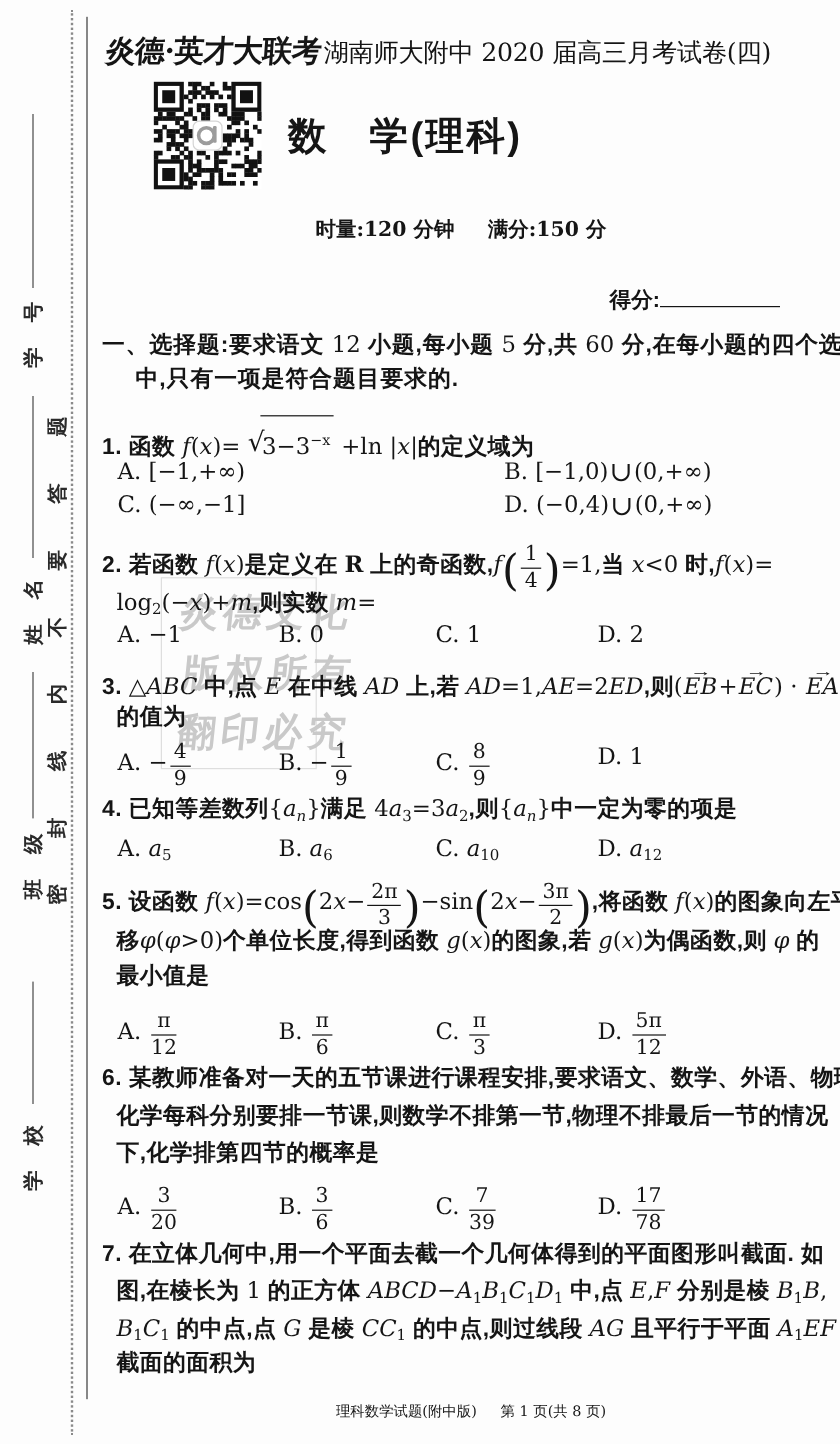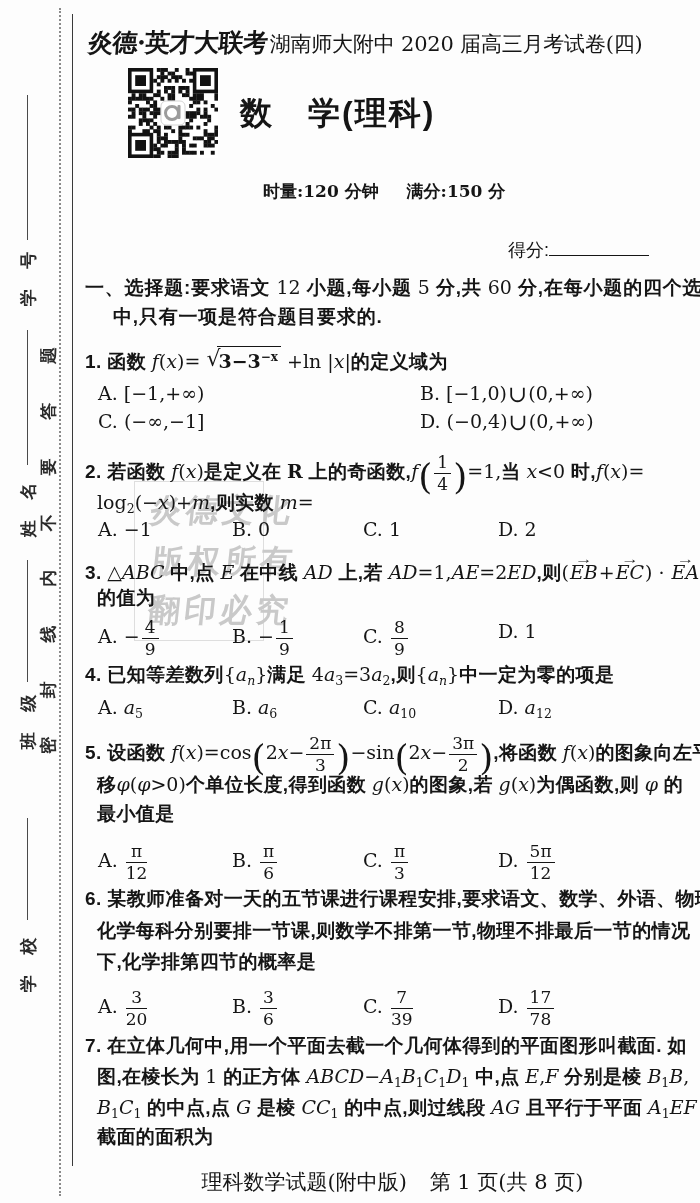--- a/index.html
+++ b/index.html
@@ -15,21 +15,21 @@
   .solidline{position:absolute;left:72px;top:14px;height:1152px;width:0;border-left:1.6px solid #3a3a3a;}
   
   .titleline{position:absolute;left:88px;top:26px;white-space:nowrap;display:flex;align-items:baseline;}
   .brand{font-family:"DejaVu Serif",serif;font-weight:900;font-size:25px;letter-spacing:-0.5px;transform:skewX(-4deg);}
   .examtitle{font-family:"DejaVu Serif",serif;font-weight:500;font-size:21px;margin-left:2px;letter-spacing:-0.2px;}
   #qr{position:absolute;left:128px;top:68px;width:90px;height:90px;}
   .subject{position:absolute;left:240px;top:92px;font-size:32px;font-weight:800;letter-spacing:2px;white-space:nowrap;}
   .metaline{position:absolute;left:215px;top:180px;white-space:nowrap;font-family:"DejaVu Serif",serif;
             font-weight:700;font-size:17px;padding-left:48px;}
   .metaline .gap{display:inline-block;width:22px;}
-  .scoreline{position:absolute;left:508px;top:238px;white-space:nowrap;font-size:18px;font-weight:400;}
+  .scoreline{position:absolute;left:508px;top:238px;white-space:nowrap;font-size:18px;font-weight:700;}
   .scoreblank{display:inline-block;width:100px;height:17px;border-bottom:1.4px solid #151515;}
   
   .wmbox{position:absolute;left:134px;top:481px;width:128px;height:158px;border:1px solid #dedede;z-index:0;}
   .wm{position:absolute;color:#c9c9c9;font-weight:700;font-size:32px;letter-spacing:4px;white-space:nowrap;
       transform:skewX(-6deg);z-index:0;}
   
   #content{position:absolute;left:85px;top:0;width:612px;z-index:2;}
   .line{position:absolute;white-space:nowrap;font-size:19px;line-height:26px;}
   .sec .cn{font-weight:800;letter-spacing:0.8px;}
   .cn{font-family:"Liberation Sans",sans-serif;font-weight:600;letter-spacing:0.4px;}
@@ -40,29 +40,29 @@
   .sb{font-family:"DejaVu Serif",serif;font-size:12.5px;vertical-align:-4px;}
   .sb.si{font-style:italic;}
   .sup{font-family:"DejaVu Serif",serif;font-size:12px;vertical-align:7px;}
   .frac{display:inline-block;vertical-align:-12px;text-align:center;font-family:"DejaVu Serif",serif;
         font-size:17px;line-height:1.1;margin:0 2px;}
   .frac .fn{display:block;border-bottom:1.4px solid #151515;padding:0 3px 1px;}
   .frac .fd{display:block;padding-top:1px;}
   .bigp{font-family:"DejaVu Serif",serif;font-size:36px;font-weight:400;vertical-align:-11px;line-height:0;}
   .sqrt{display:inline-block;white-space:nowrap;}
   .sr{display:inline-block;font-family:"DejaVu Serif",serif;font-size:22px;transform:translateY(-2px);}
-  .sq{display:inline-block;border-top:1.5px solid #151515;line-height:21px;margin-left:-3px;padding:0 3px 0 1px;font-weight:bold;}
+  .sq{display:inline-block;border-top:1.5px solid #151515;line-height:21px;margin-left:-3px;padding:10px 3px 0 1px;}
   .vec{display:inline-block;text-align:center;margin:0 1px;}
   .va{display:block;height:9px;line-height:8px;font-size:12px;transform:scaleX(1.5);transform-origin:center;}
   .vb{display:block;font-family:"DejaVu Serif",serif;font-style:italic;line-height:17px;}
   .opt{position:absolute;top:0;white-space:nowrap;}
   .ol{font-family:"DejaVu Serif",serif;padding-right:6px;}
   
   .footer{position:absolute;left:85px;right:0;top:1168px;text-align:center;font-family:"DejaVu Serif",serif;
-          font-size:21px;white-space:nowrap;}
+          font-size:12px;white-space:nowrap;}
   .footer .fgap{display:inline-block;width:16px;}
 </style>
 </head>
 <body>
 
 <div class="wmbox"></div>
 <div class="wm" style="left:150px;top:489px;">炎德文化</div>
 <div class="wm" style="left:152px;top:540px;">版权所有</div>
 <div class="wm" style="left:148px;top:589px;">翻印必究</div>
 

